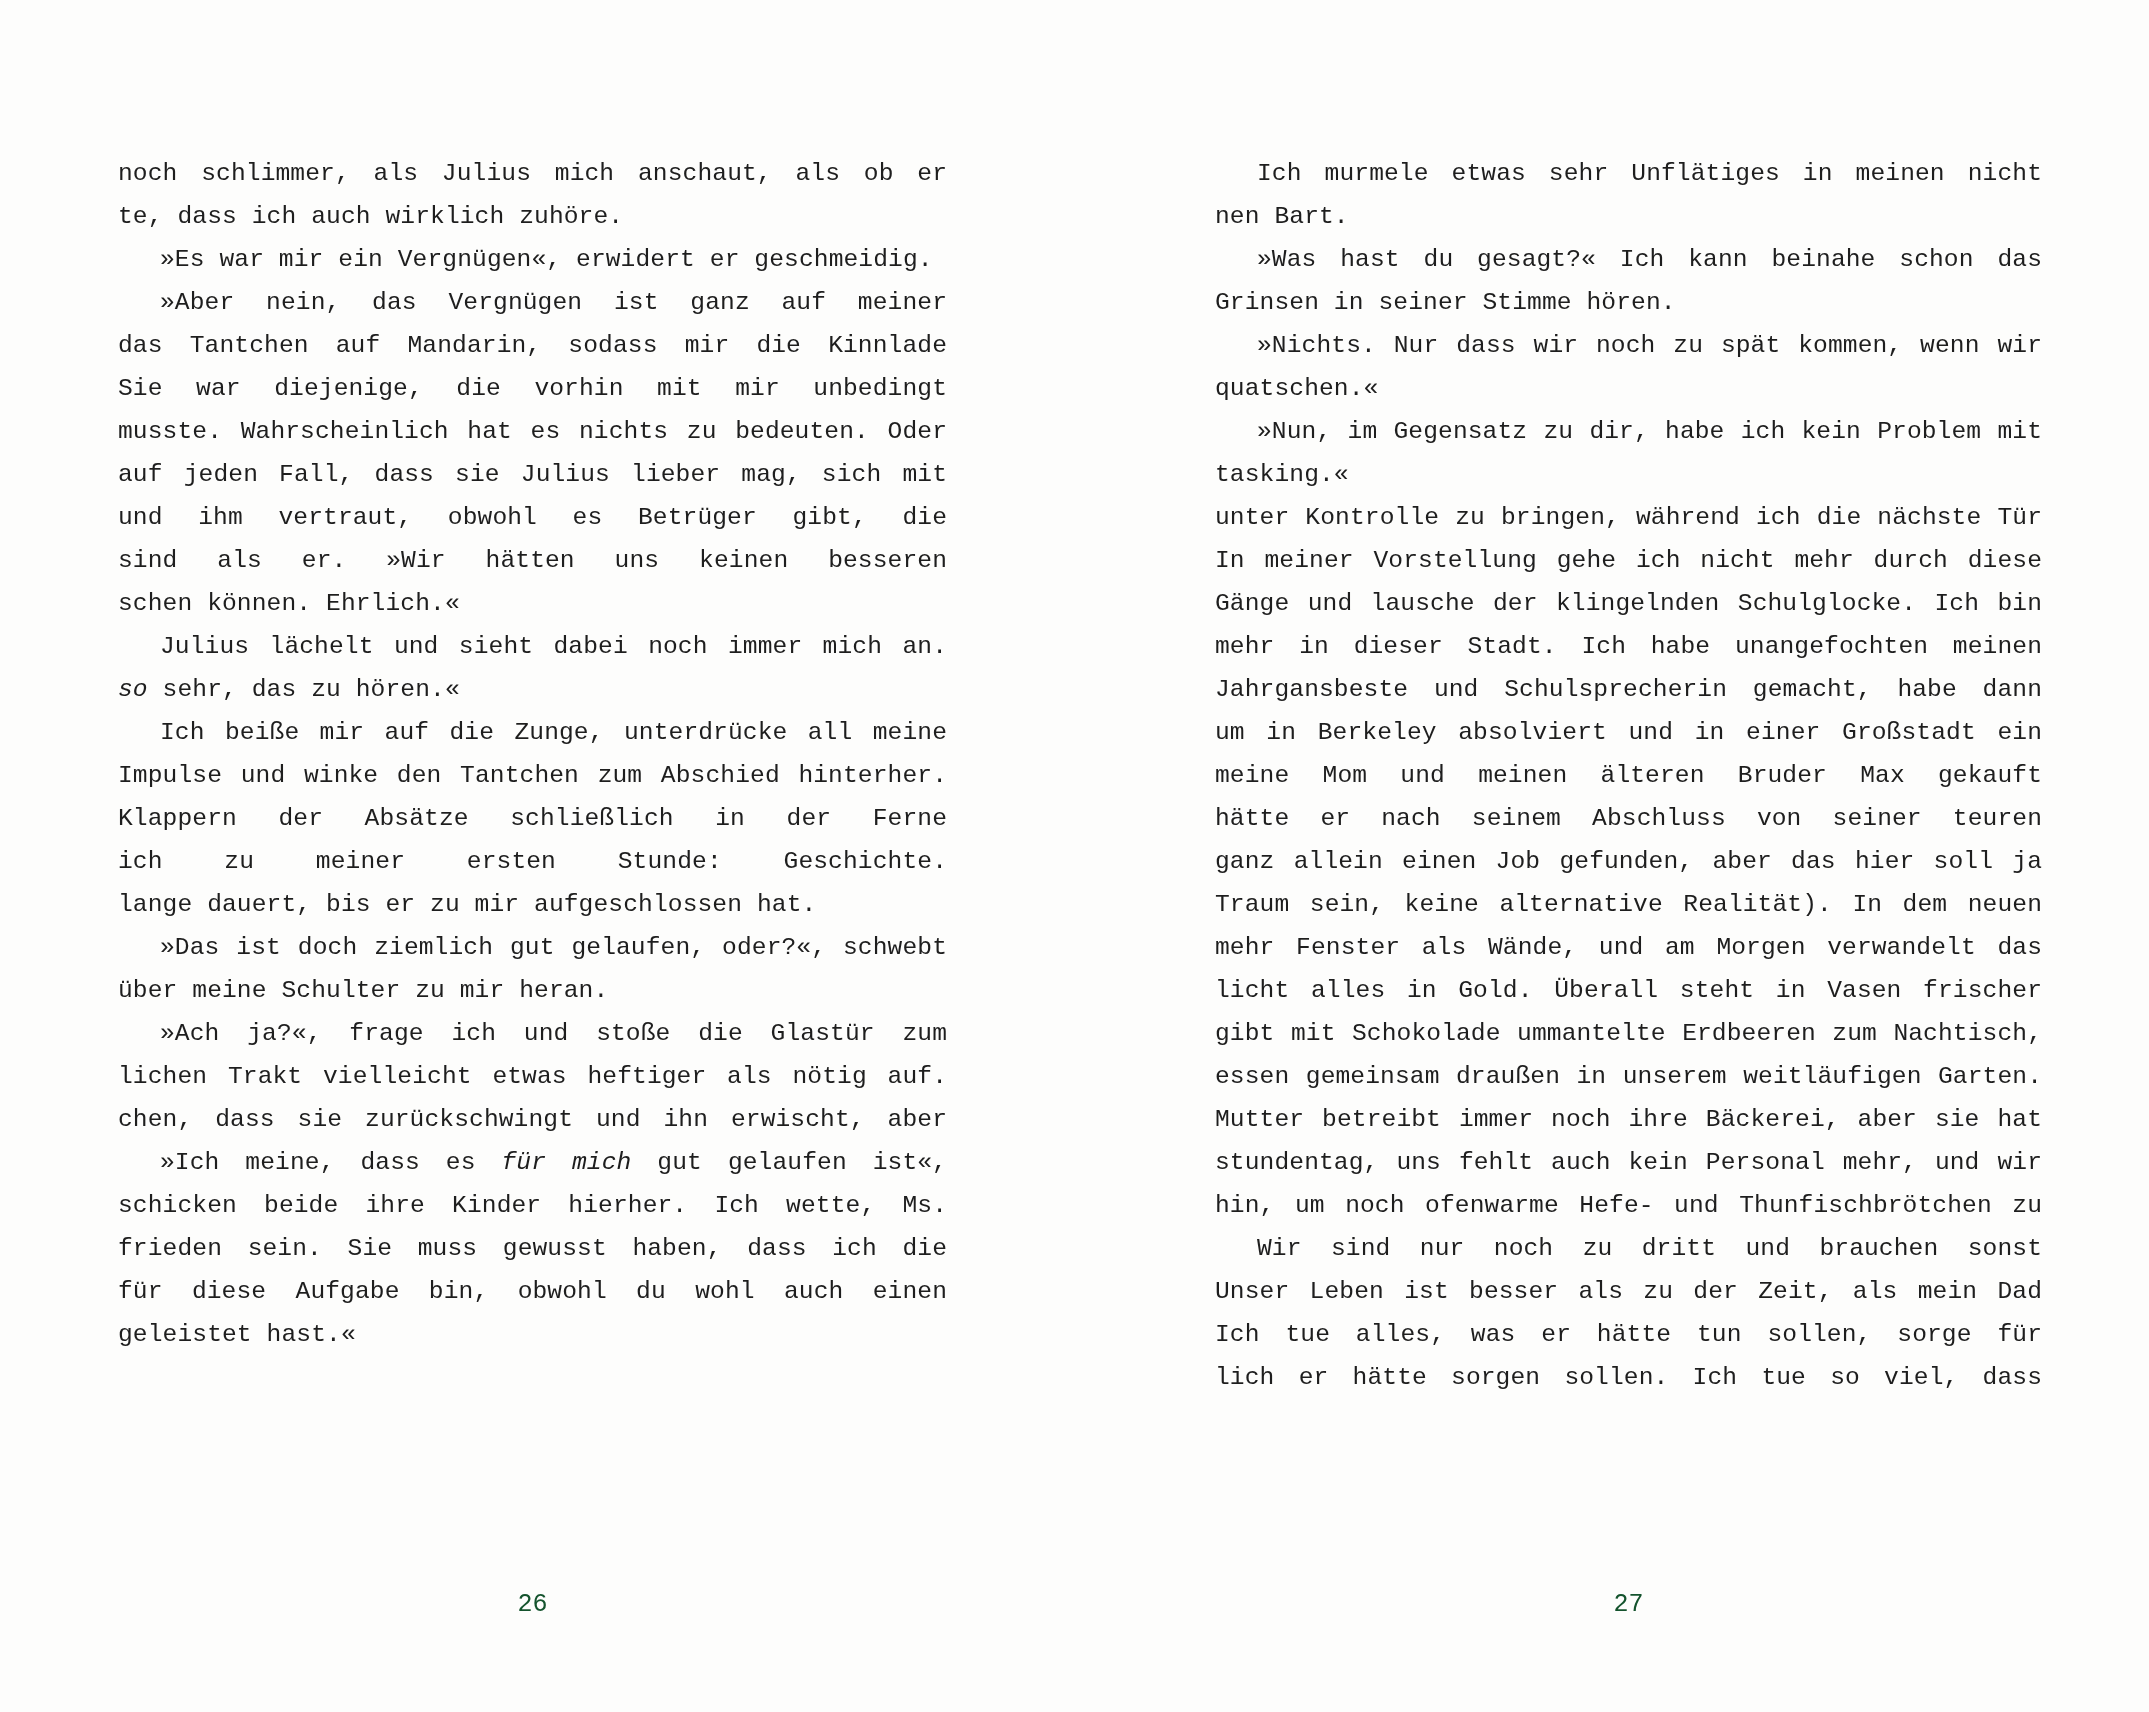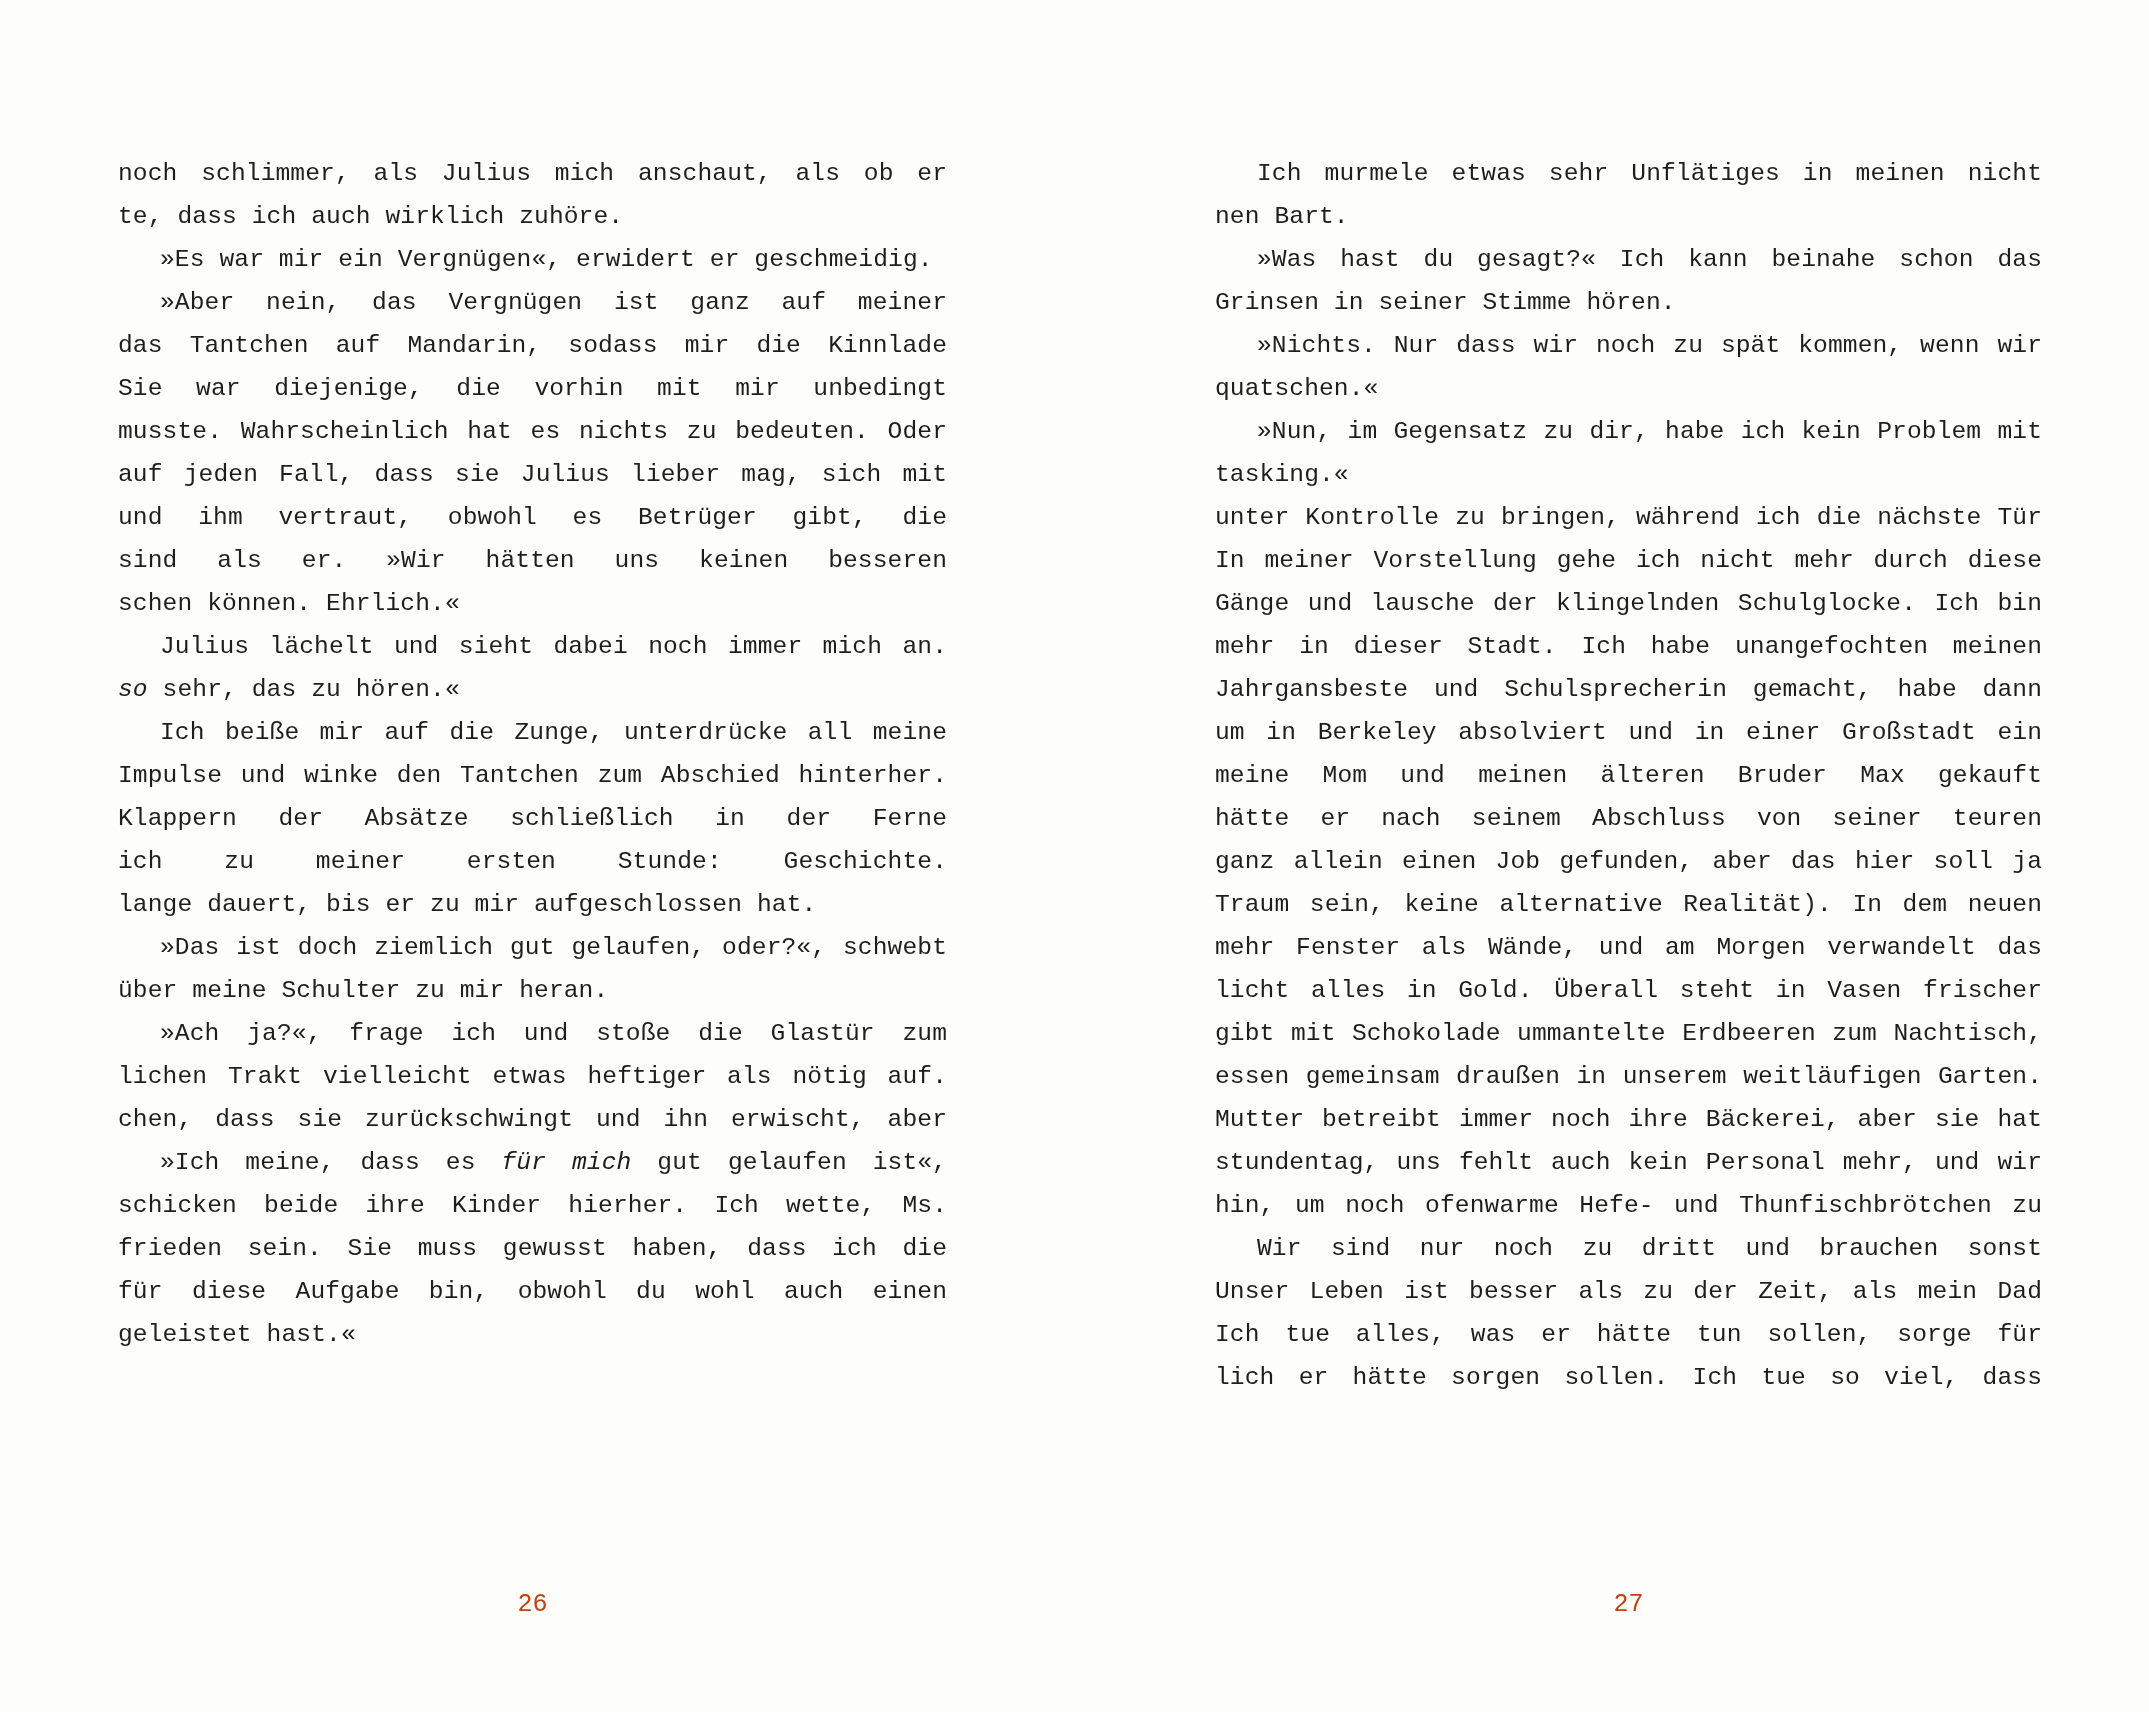--- a/index.html
+++ b/index.html
@@ -47,21 +47,21 @@
   }
   .line i { font-style: italic; text-align: center; }
   .page-number {
     position: absolute;
     top: 1587px;
     left: 0;
     width: 100%;
     text-align: center;
     font-size: 25px;
     line-height: 36px;
-    color: #c2410c;
+    color: #14532d;
   }
 </style>
 </head>
 <body>
 
 <div id="book">
   <div class="page" id="page-left">
     <div class="text-block">
         <div class="line j"><span>noch schlimmer, als Julius mich anschaut, als ob er sicherstellen woll-</span></div>
         <div class="line"><span>te, dass ich auch wirklich zuhöre.</span></div>

